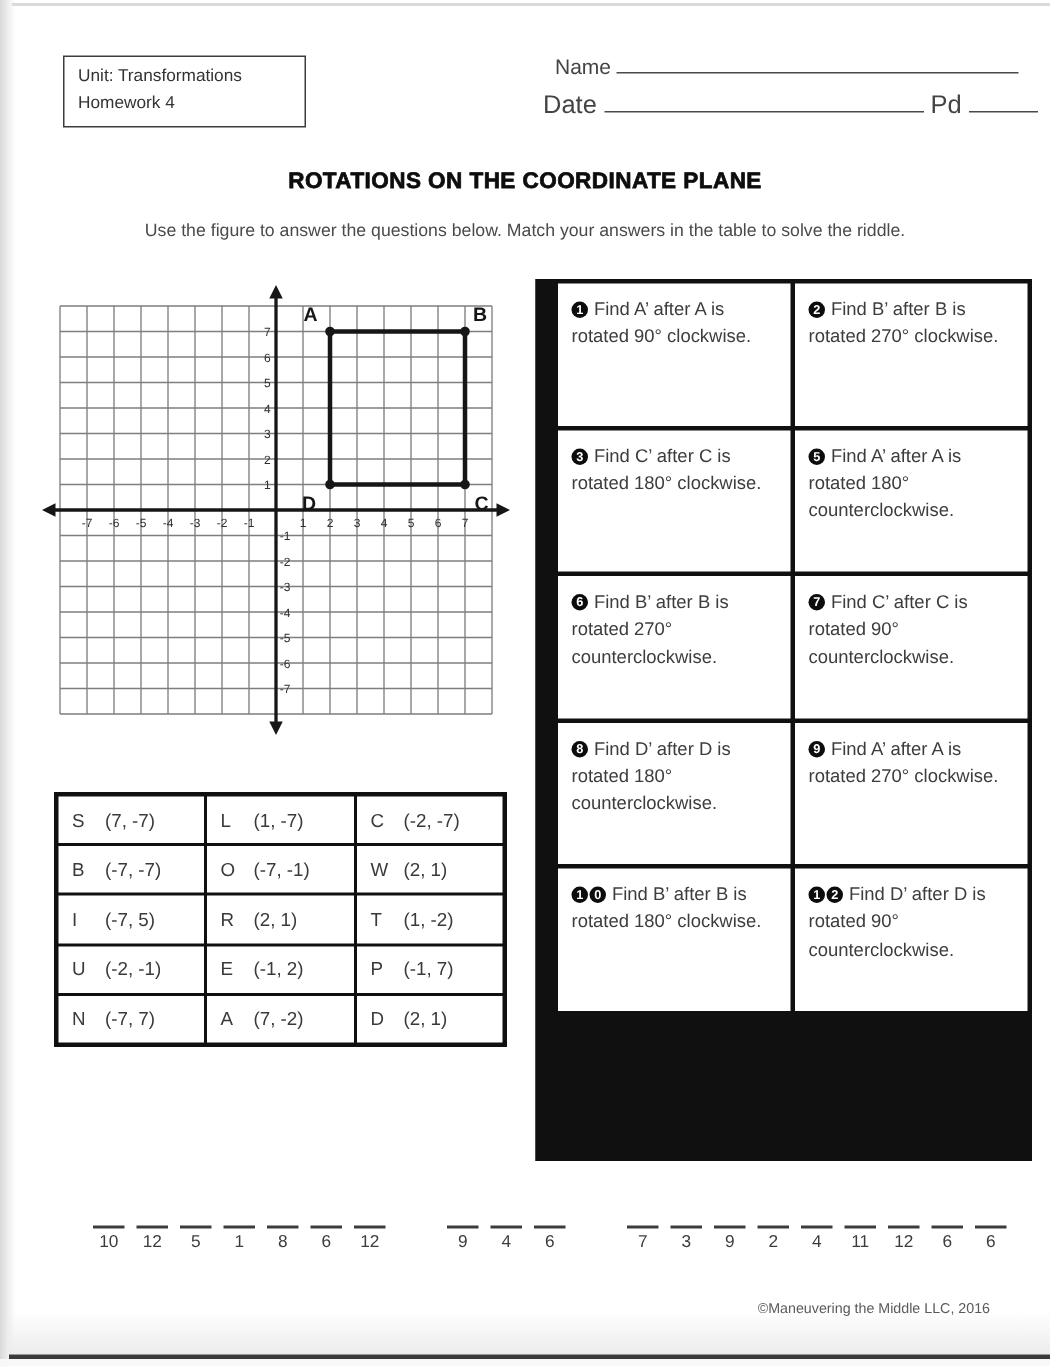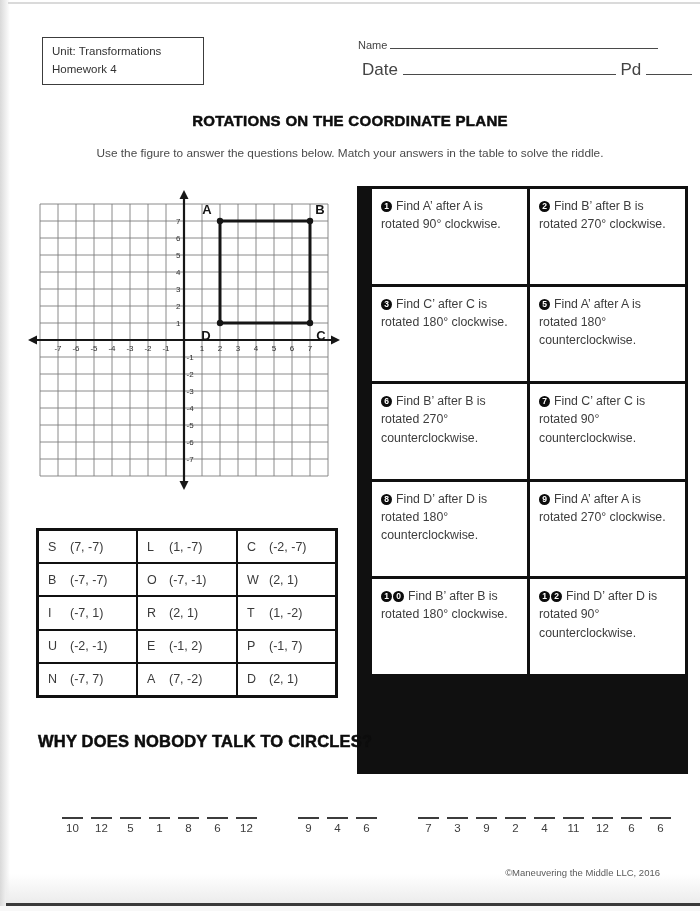--- a/index.html
+++ b/index.html
@@ -15,21 +15,21 @@
   .edge-bottom-fade { position:absolute; top:874px; left:6px; right:0; height:29px;
     background:linear-gradient(to bottom, rgba(236,236,236,0), #ececec); }
   .edge-bottom-line { position:absolute; top:903px; left:6px; right:0; height:3px; background:#3a3a3a; }
   .edge-bottom-below { position:absolute; top:906px; left:0; right:0; bottom:0; background:#f8f8f8; }
 
   .unit-box {
     position:absolute; left:42px; top:37px; width:162px; border:1.5px solid #3c3c3c;
     padding:5px 9px; font-size:11.5px; line-height:1.55; color:#333;
   }
   .hline { display:inline-block; border-bottom:1.5px solid #4a4a4a; height:13px; }
-  .name-row { position:absolute; left:358px; top:36px; font-size:11px; color:#444; }
+  .name-row { position:absolute; left:370px; top:36px; font-size:14px; color:#444; }
   .date-row { position:absolute; left:362px; top:60px; font-size:17px; color:#444; }
 
   .title {
     position:absolute; top:112px; left:0; right:0; text-align:center;
     font-size:15px; font-weight:bold; color:#0d0d0d; letter-spacing:0.3px;
     -webkit-text-stroke:0.5px #0d0d0d;
   }
   .instructions { position:absolute; top:146px; left:0; right:0; text-align:center; font-size:11.8px; color:#4a4a4a; }
 
   .plane { position:absolute; left:28px; top:190px; width:312px; height:300px; }
@@ -210,21 +210,21 @@
       <div class="lcell">
         <span class="letter">O</span>
         <span>(-7, -1)</span>
       </div>
       <div class="lcell">
         <span class="letter">W</span>
         <span>(2, 1)</span>
       </div>
       <div class="lcell">
         <span class="letter">I</span>
-        <span>(-7, 1)</span>
+        <span>(-7, 5)</span>
       </div>
       <div class="lcell">
         <span class="letter">R</span>
         <span>(2, 1)</span>
       </div>
       <div class="lcell">
         <span class="letter">T</span>
         <span>(1, -2)</span>
       </div>
       <div class="lcell">
@@ -246,21 +246,20 @@
       <div class="lcell">
         <span class="letter">A</span>
         <span>(7, -2)</span>
       </div>
       <div class="lcell">
         <span class="letter">D</span>
         <span>(2, 1)</span>
       </div>
     </div>
 
-  <div class="riddle">WHY DOES NOBODY TALK TO CIRCLES?</div>
 
   <div class="blanks" id="blanks">
       <div class="bgroup">
         <div class="blank">
           <div class="bar"></div>
           <div>10</div>
         </div>
         <div class="blank">
           <div class="bar"></div>
           <div>12</div>

